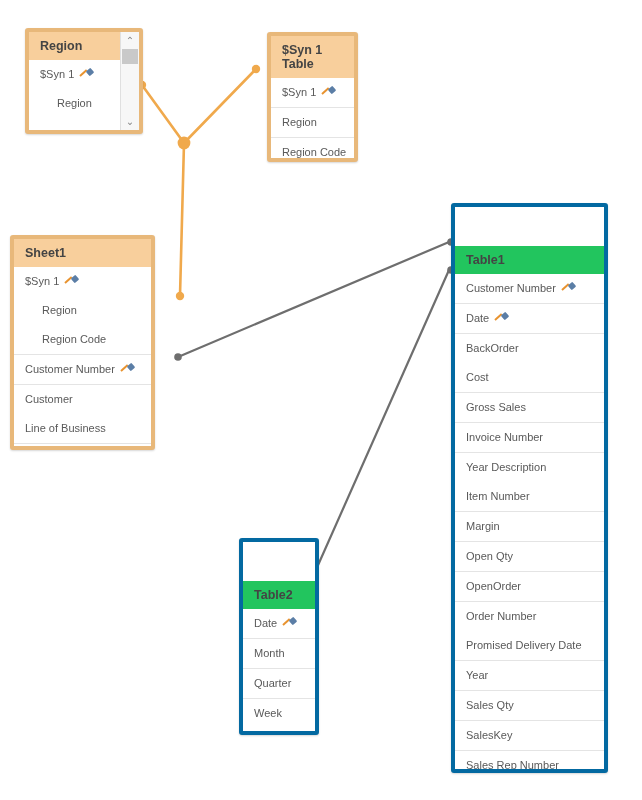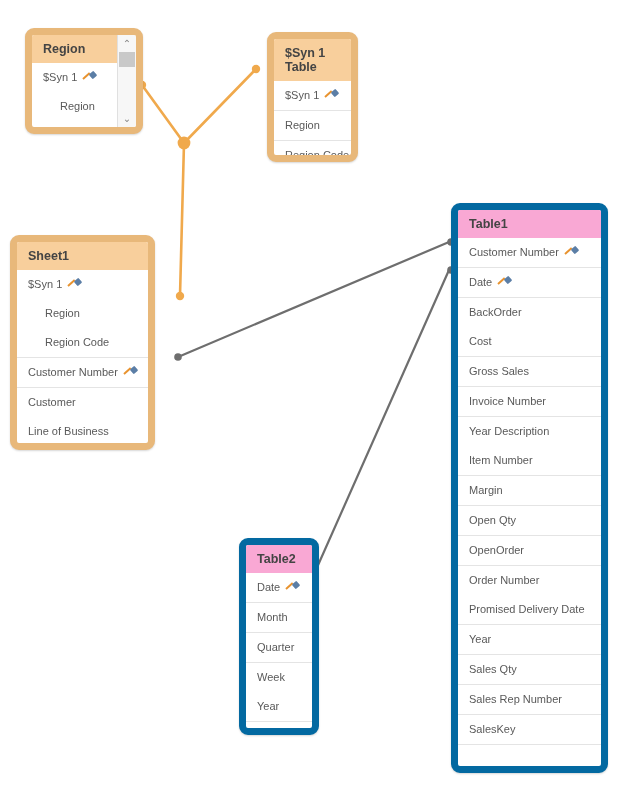--- a/index.html
+++ b/index.html
@@ -31,43 +31,44 @@
     height: 800px;
     z-index: 1;
     pointer-events: none;
   }
 
   
   .table-card {
     position: absolute;
     z-index: 2;
     background: #ffffff;
-    border: 7px solid #0369a1;
-    border-radius: 9px;
+    border: 4px solid #0369a1;
+    border-radius: 3px;
     box-shadow: 0 1px 2px rgba(0,0,0,.16);
     box-sizing: border-box;
     overflow: hidden;
   }
   .table-card.syn {
     border-color: #e8b87a;
   }
 
   .card-header {
     font-size: 12.5px;
     font-weight: bold;
     color: #444444;
     padding: 7px 11px 7px 11px;
     line-height: 14px;
     box-sizing: border-box;
   }
   .card-header.orange {
     background: #f8cf9c;
   }
   .card-header.grey {
-    background: #f9a8d4;
+    background: #22c55e;
+    margin-top: 39px;
   }
 
   .field-list {
     position: relative;
   }
 
   .field {
     position: relative;
     font-size: 11px;
     color: #595959;
@@ -290,24 +291,24 @@
       <div class="field nosep">
         <span>Promised Delivery Date</span>
       </div>
       <div class="field">
         <span>Year</span>
       </div>
       <div class="field">
         <span>Sales Qty</span>
       </div>
       <div class="field">
+        <span>SalesKey</span>
+      </div>
+      <div class="field">
         <span>Sales Rep Number</span>
-      </div>
-      <div class="field">
-        <span>SalesKey</span>
       </div>
       <div class="field empty"></div>
     </div>
   </div>
 
   <div class="table-card" style="left:239px; top:538px; width:80px; height:197px;">
     <div class="card-header grey">Table2</div>
     <div class="field-list">
       <div class="field first">
         <span>Date</span>

